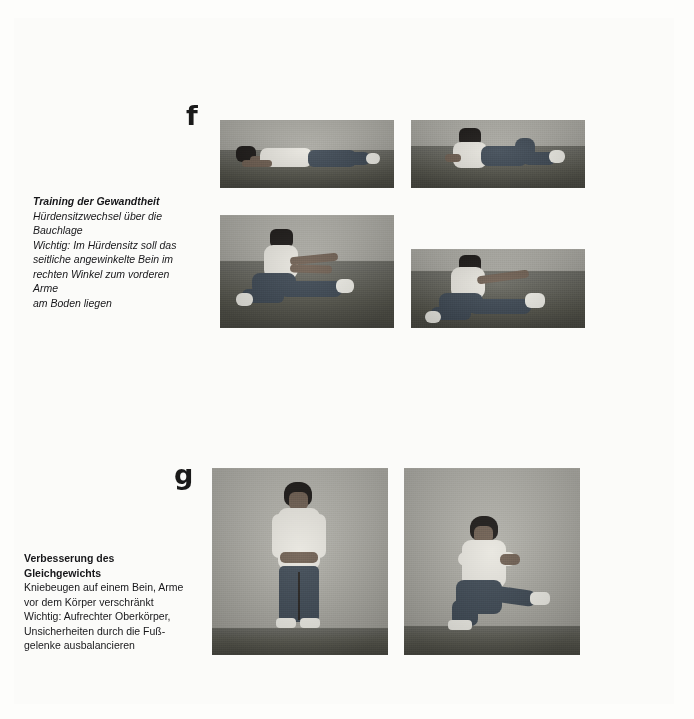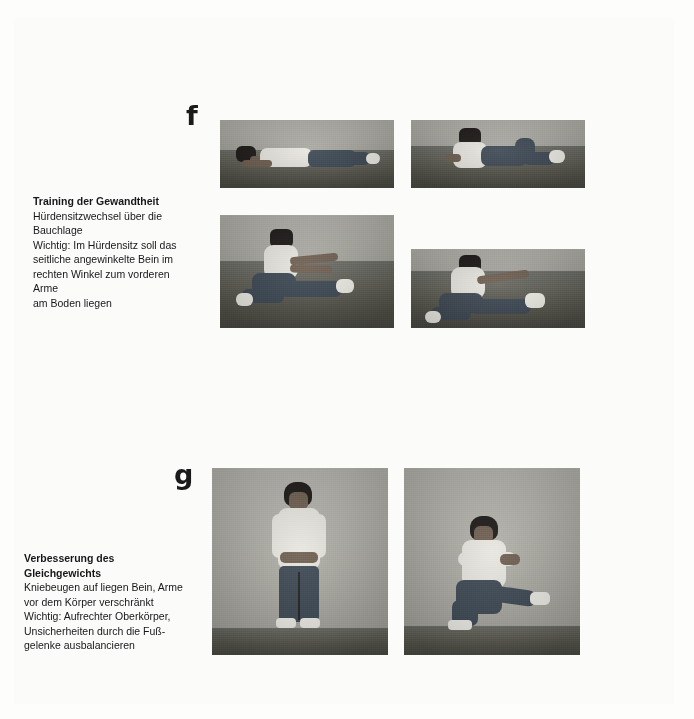--- a/index.html
+++ b/index.html
@@ -109,21 +109,21 @@
 </head>
 <body>
 
 <div class="page">
   <div class="paper"></div>
 
   <div class="section">
 
     <div class="section-letter" style="left:186px; top:100px;">f</div>
 
-    <div class="caption" style="left:33px; top:194px;">
+    <div class="caption" style="left:33px; top:194px;font-style:italic;">
       <span class="title">Training der Gewandtheit</span>
       <span class="body">Hürdensitzwechsel über die
 Bauchlage
 Wichtig: Im Hürdensitz soll das
 seitliche angewinkelte Bein im
 rechten Winkel zum vorderen Arme
 am Boden liegen</span>
     </div>
 
     <div class="photo" style="left:220px; top:120px; width:174px; height:68px;">
@@ -186,21 +186,21 @@
       <div class="ph-vig"></div>
     </div>
   </div>
 
   <div class="section">
 
     <div class="section-letter" style="left:174px; top:459px;">g</div>
 
     <div class="caption" style="left:24px; top:551px;">
       <span class="title">Verbesserung des Gleichgewichts</span>
-      <span class="body">Kniebeugen auf liegen Bein, Arme
+      <span class="body">Kniebeugen auf einem Bein, Arme
 vor dem Körper verschränkt
 Wichtig: Aufrechter Oberkörper,
 Unsicherheiten durch die Fuß-
 gelenke ausbalancieren</span>
     </div>
 
     <div class="photo" style="left:212px; top:468px; width:176px; height:187px;">
       <div class="ph-wall" style="height:160px;"></div>
       <div class="ph-floor" style="height:27px;"></div>
       <div class="fig hair" style="left:72px; top:14px; width:28px; height:24px; border-radius:12px 12px 8px 8px;"></div>

